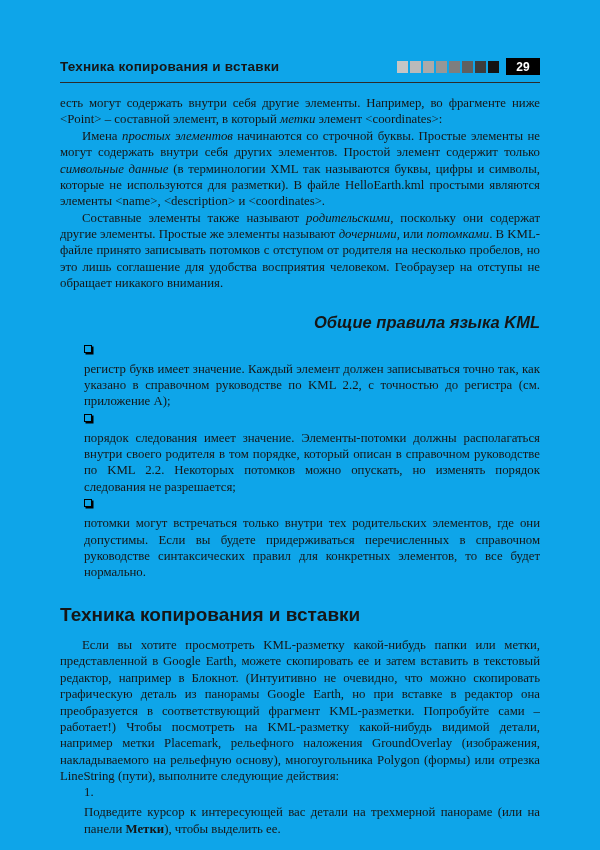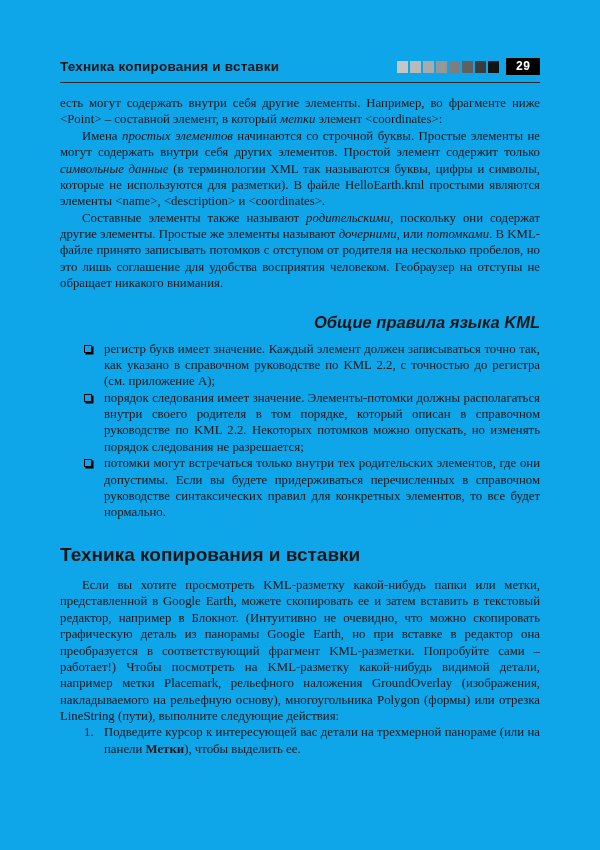--- a/index.html
+++ b/index.html
@@ -13,21 +13,21 @@
     margin:58px 60px 0 60px;
   }
   .rh-title {
     font-family:"Liberation Sans", sans-serif; font-weight:bold; font-size:13.5px;
     letter-spacing:0.2px;
   }
   .rh-right { display:flex; align-items:center; }
   .squares { display:flex; gap:2px; margin-right:7px; }
   .sq { width:11px; height:12px; display:inline-block; }
   .pagenum {
-    background:#000000; color:#ffffff; font-family:Liberation Mono, monospace;
+    background:#000000; color:#ffffff; font-family:Liberation Sans, sans-serif;
     font-weight:bold; font-size:12px; min-width:34px; height:17px;
     display:flex; align-items:center; justify-content:center;
   }
   .header-rule { margin:7px 60px 0 60px; border-bottom:1px solid #2b2b2b; height:0; }
   
   .content {
     margin:12px 60px 0 60px;
     font-family:"Liberation Serif", serif; font-size:12.8px; line-height:1.28;
     text-align:justify; hyphens:auto;
   }
@@ -40,21 +40,21 @@
     margin:6px 0 6px 0; text-align:left; white-space:pre; color:#101010;
   }
   .heading-h2 {
     font-family:"Liberation Sans", sans-serif; font-weight:bold; font-style:italic;
     font-size:16.5px; margin:20px 0 8px 0; text-align:right;
   }
   .heading-h1 {
     font-family:"Liberation Sans", sans-serif; font-weight:bold;
     font-size:19px; margin:22px 0 10px 0; text-align:left;
   }
-  .list-item { display:flex; margin:0; padding-left:24px; }
+  .list-item { display:flex; margin:0; padding-left:24px;flex-direction:column; }
   .marker { flex:0 0 20px; }
   .sq-icon {
     display:inline-block; width:6px; height:6px; border:1px solid #000;
     box-shadow:1.5px 1.5px 0 #000; margin-top:4px;
   }
   .num-marker { font-family:"Liberation Serif", serif; }
   .li-text { flex:1; text-align:justify; }
 </style>
 </head>
 <body>

